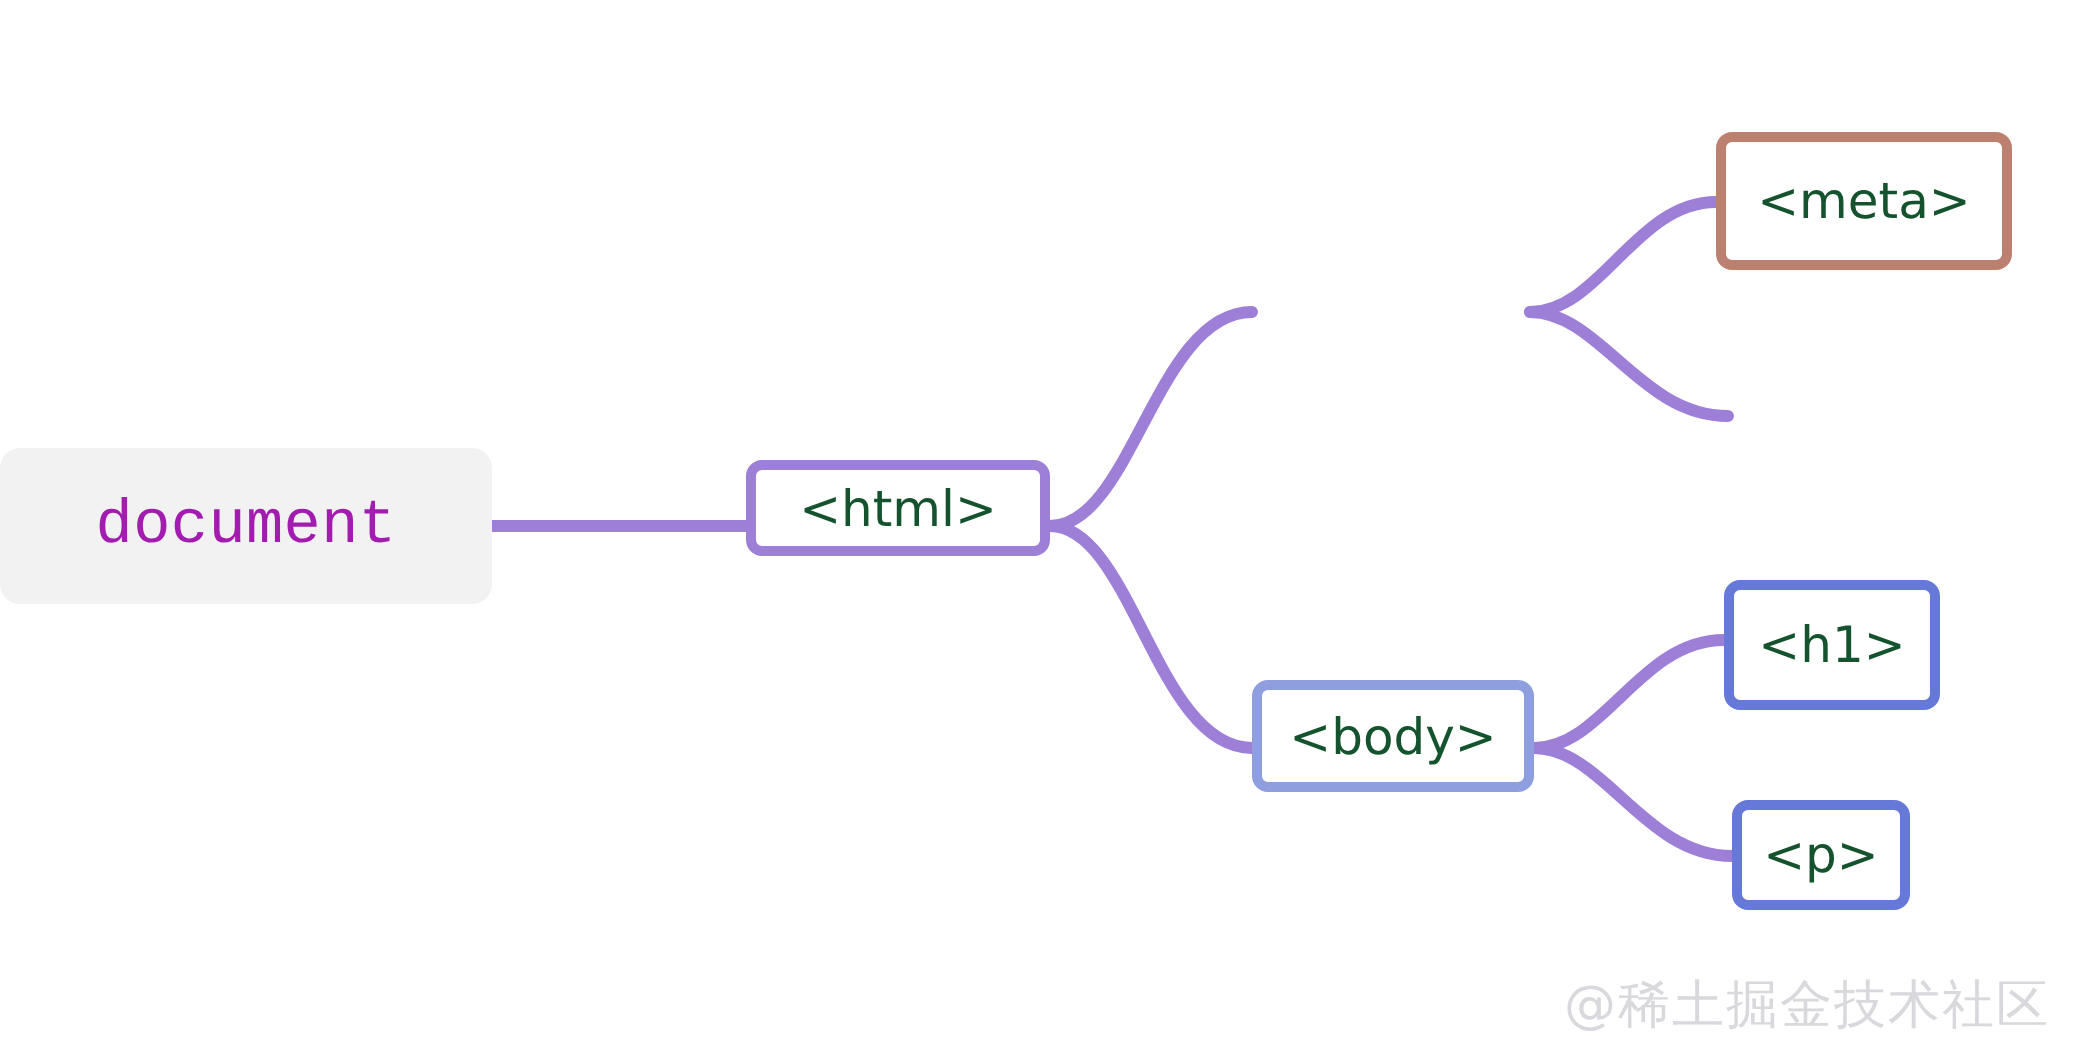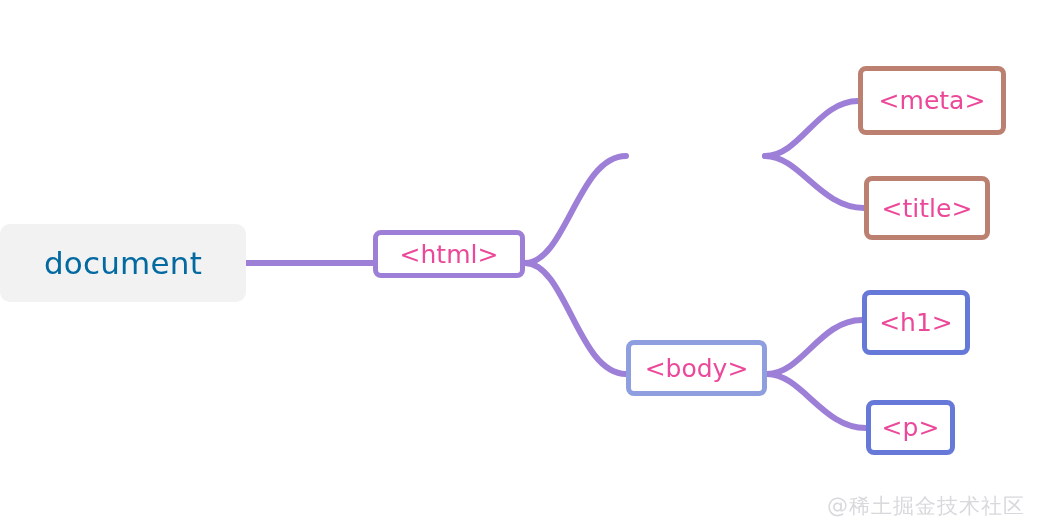--- a/index.html
+++ b/index.html
@@ -38,46 +38,47 @@
   .node-label {
     display: block;
     line-height: 1;
   }
   
   .node-root {
     background: #f2f2f3;
     border: none;
     border-radius: 10px;
     font-size: 31px;
-    color: #0369a1;
+    color: #a21caf;
     font-weight: 400;
     letter-spacing: 0.2px;
+    font-family: Liberation Mono, monospace;
   }
   
   .node-tag {
     border-style: solid;
     border-width: 5px;
     border-radius: 8px;
     font-size: 25px;
-    color: #ec4899;
+    color: #14532d;
     font-weight: 400;
   }
   .node-html   { border-color: #9d7fd8; }
   .node-head   { border-color: #e0b040; }
   .node-body   { border-color: #8e9ede; }
   .node-meta,
   .node-title  { border-color: #bb8070; }
   .node-h1,
   .node-p      { border-color: #6678d8; }
 
   .watermark {
     position: absolute;
     right: 14px;
     bottom: 10px;
-    font-size: 21px;
+    font-size: 26px;
     color: #d9d9dd;
     letter-spacing: 1px;
     white-space: nowrap;
     font-family: "DejaVu Sans", sans-serif;
   }
 </style>
 </head>
 <body>
 
 <div id="canvas">
@@ -102,23 +103,20 @@
 
 
   <div class="node node-tag node-body" style="left: 626px; top: 340px; width: 141px; height: 56px; background: rgb(255, 255, 255); border-color: rgb(142, 158, 222);">
     <span class="node-label">&lt;body&gt;</span>
   </div>
 
   <div class="node node-tag node-meta" style="left: 858px; top: 66px; width: 148px; height: 69px; background: rgb(255, 255, 255); border-color: rgb(187, 128, 112);">
     <span class="node-label">&lt;meta&gt;</span>
   </div>
 
-  <div class="node node-tag node-title" style="left: 864px; top: 176px; width: 126px; height: 64px; background: rgb(255, 255, 255); border-color: rgb(187, 128, 112);">
-    <span class="node-label">&lt;title&gt;</span>
-  </div>
 
   <div class="node node-tag node-h1" style="left: 862px; top: 290px; width: 108px; height: 65px; background: rgb(255, 255, 255); border-color: rgb(102, 120, 216);">
     <span class="node-label">&lt;h1&gt;</span>
   </div>
 
   <div class="node node-tag node-p" style="left: 866px; top: 400px; width: 89px; height: 55px; background: rgb(255, 255, 255); border-color: rgb(102, 120, 216);">
     <span class="node-label">&lt;p&gt;</span>
   </div>
 
   <div class="watermark">@稀土掘金技术社区</div>

